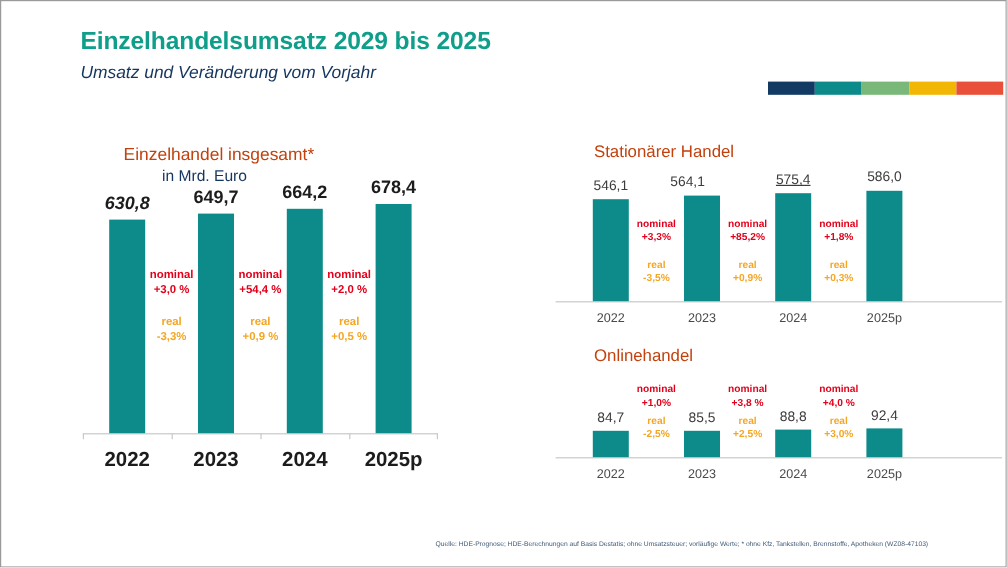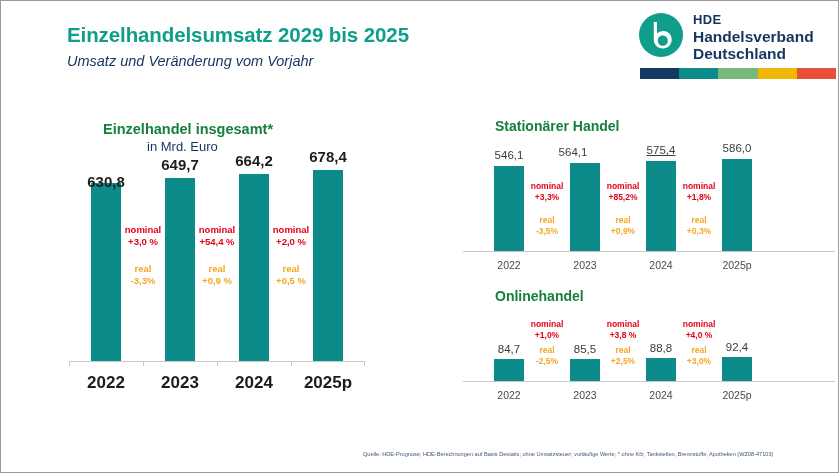--- a/index.html
+++ b/index.html
@@ -73,22 +73,22 @@
     width: 196px;
     height: 11px;
     display: flex;
   }
   .color-bar span { flex: 1 1 auto; height: 100%; display: block; }
 
   
   .chart { position: absolute; }
   .chart-title {
     position: absolute;
-    font-weight: bold;
-    color: #15803d;
+    font-weight: normal;
+    color: #c2410c;
     white-space: nowrap;
   }
   .chart-sub {
     position: absolute;
     color: #14355e;
     white-space: nowrap;
   }
   .bar {
     position: absolute;
     background: #0d8b8b;
@@ -118,21 +118,21 @@
     white-space: nowrap;
     line-height: 12px;
     font-weight: bold;
   }
   .ann-nominal { color: #e2001a; }
   .ann-real { color: #f5a623; }
 
   
   #chart-total { left: 60px; top: 110px; width: 330px; height: 290px; }
   #chart-total .chart-title { left: 42px; top: 10px; font-size: 14.5px; }
-  #chart-total .chart-sub   { left: 42px; top: 28px; font-size: 13px; font-weight: normal; padding-left: 44px; }
+  #chart-total .chart-sub   { left: 30px; top: 28px; font-size: 13px; font-weight: normal; padding-left: 44px; }
   #chart-total .val-label { font-size: 15px; font-weight: bold; }
   #chart-total .cat-label { font-size: 17px; font-weight: bold; color: #1c1c1c; }
   #chart-total .ann { font-size: 9.5px; }
 
   
   #chart-stationaer { left: 462px; top: 112px; width: 372px; height: 165px; }
   #chart-stationaer .chart-title { left: 32px; top: 5px; font-size: 14px; }
   #chart-stationaer .val-label { font-size: 11.5px; color: #3c3c3c; }
   #chart-stationaer .cat-label { font-size: 10.5px; color: #4a4a4a; }
   #chart-stationaer .ann { font-size: 8.5px; line-height: 11px; }
@@ -156,45 +156,34 @@
   }
 </style>
 </head>
 <body>
 
 <div id="canvas">
 
   <div class="main-title">Einzelhandelsumsatz 2029 bis 2025</div>
   <div class="main-subtitle">Umsatz und Veränderung vom Vorjahr</div>
 
-  <div class="logo-block">
-    <svg class="logo-mark" viewBox="0 0 44 44">
-      <circle cx="22" cy="22" r="22" fill="#0f9e8a"></circle>
-      <path d="M13 9 h5 v11.5 c1.6-1.6 3.9-2.6 6.4-2.6 4.9 0 8.3 3.5 8.3 8.6 0 5.2-3.7 8.9-8.9 8.9 -5.3 0-9-3.7-9-8.9 V9 z M23.8 22.6 c-2.9 0-5 2.2-5 5.1 0 2.9 2.1 5 5 5 2.9 0 5-2.1 5-5 0-2.9-2.1-5.1-5-5.1 z" fill="#ffffff"></path>
-    </svg>
-    <div class="logo-text">
-      <div class="logo-line-1">HDE</div>
-      <div class="logo-line-2">Handelsverband</div>
-      <div class="logo-line-3">Deutschland</div>
-    </div>
-  </div>
   <div class="color-bar">
       <span style="background: rgb(18, 58, 99);"></span>
       <span style="background: rgb(13, 139, 139);"></span>
       <span style="background: rgb(122, 184, 122);"></span>
       <span style="background: rgb(242, 183, 5);"></span>
       <span style="background: rgb(232, 80, 58);"></span>
     </div>
 
   <div class="chart" id="chart-total">
       <div class="chart-title">Einzelhandel insgesamt*</div>
       <div class="chart-sub">in Mrd. Euro</div>
       <div class="axis-line" style="left: 8px; top: 250px; width: 296px; height: 1px;"></div>
       <div class="bar" style="width: 30px; height: 178px; left: 30px; top: 72px; background: rgb(13, 139, 139);"></div>
-      <div class="val-label" style="left: 5px; width: 80px; top: 62px;">630,8</div>
+      <div class="val-label" style="left: 5px; width: 80px; top: 50px; font-style: italic;">630,8</div>
       <div class="cat-label" style="left: 0px; width: 90px; top: 262px;">2022</div>
       <div class="axis-tick" style="left: 82px; top: 250px; width: 1px; height: 5px;"></div>
       <div class="bar" style="width: 30px; height: 183px; left: 104px; top: 67px; background: rgb(13, 139, 139);"></div>
       <div class="val-label" style="left: 79px; width: 80px; top: 45px;">649,7</div>
       <div class="cat-label" style="left: 74px; width: 90px; top: 262px;">2023</div>
       <div class="axis-tick" style="left: 156px; top: 250px; width: 1px; height: 5px;"></div>
       <div class="bar" style="width: 30px; height: 187px; left: 178px; top: 63px; background: rgb(13, 139, 139);"></div>
       <div class="val-label" style="left: 153px; width: 80px; top: 41px;">664,2</div>
       <div class="cat-label" style="left: 148px; width: 90px; top: 262px;">2024</div>
       <div class="axis-tick" style="left: 230px; top: 250px; width: 1px; height: 5px;"></div>

